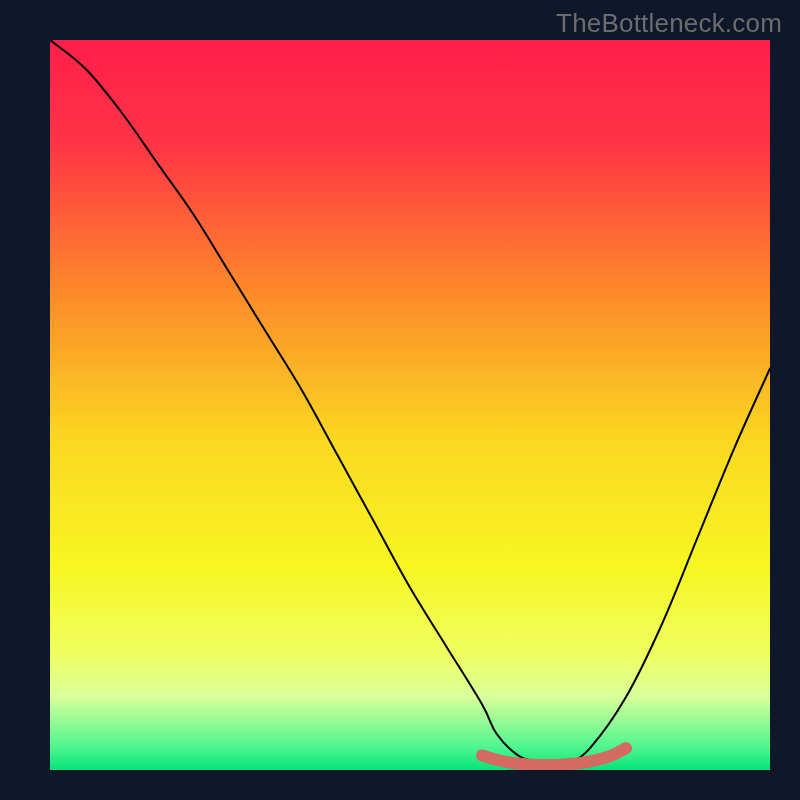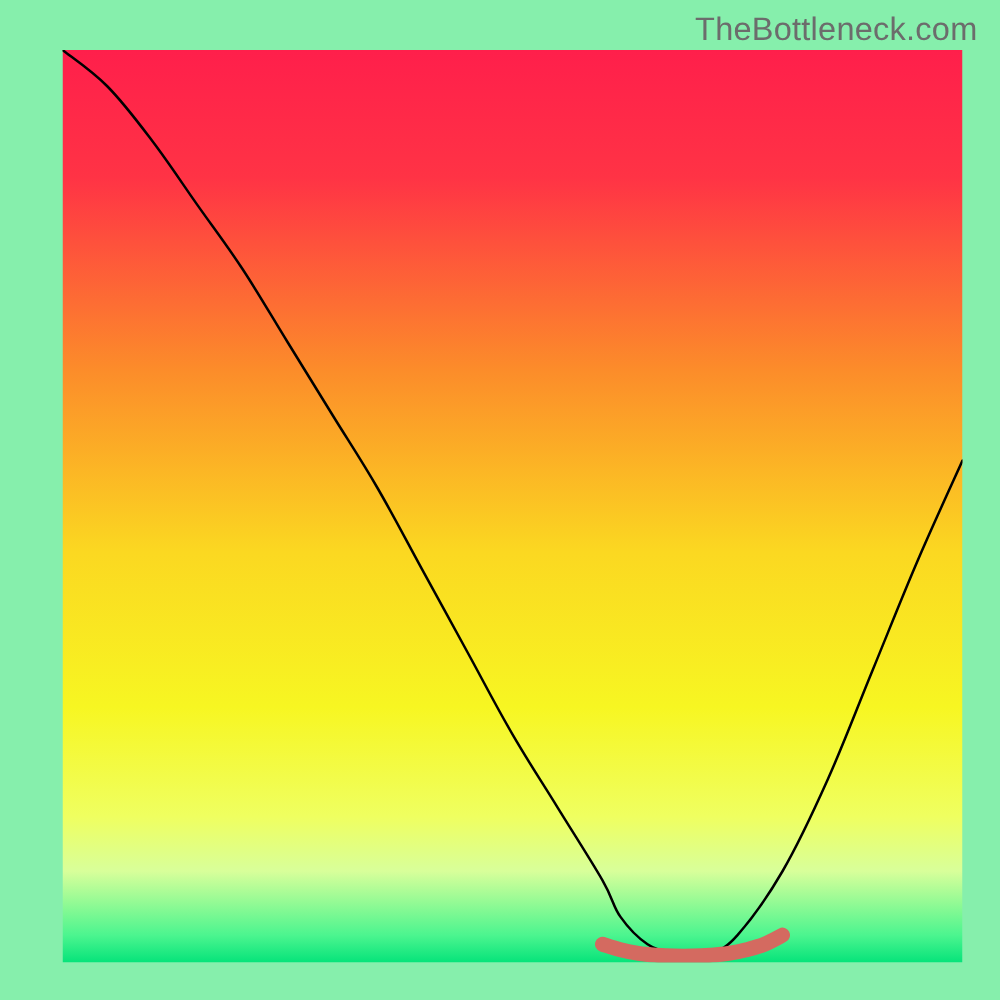--- a/index.html
+++ b/index.html
@@ -11,21 +11,21 @@
     overflow: hidden;
     position: relative;
     font-family: Arial, Helvetica, sans-serif;
   }
   .frame {
     position: absolute;
     left: 0;
     top: 0;
     width: 800px;
     height: 800px;
-    background: #86efac;
+    background: #0f172a;
   }
   .plot {
     position: absolute;
     
     left: 50px;
     top: 40px;
     width: 720px;   
     height: 730px;  
   }
   .watermark {

